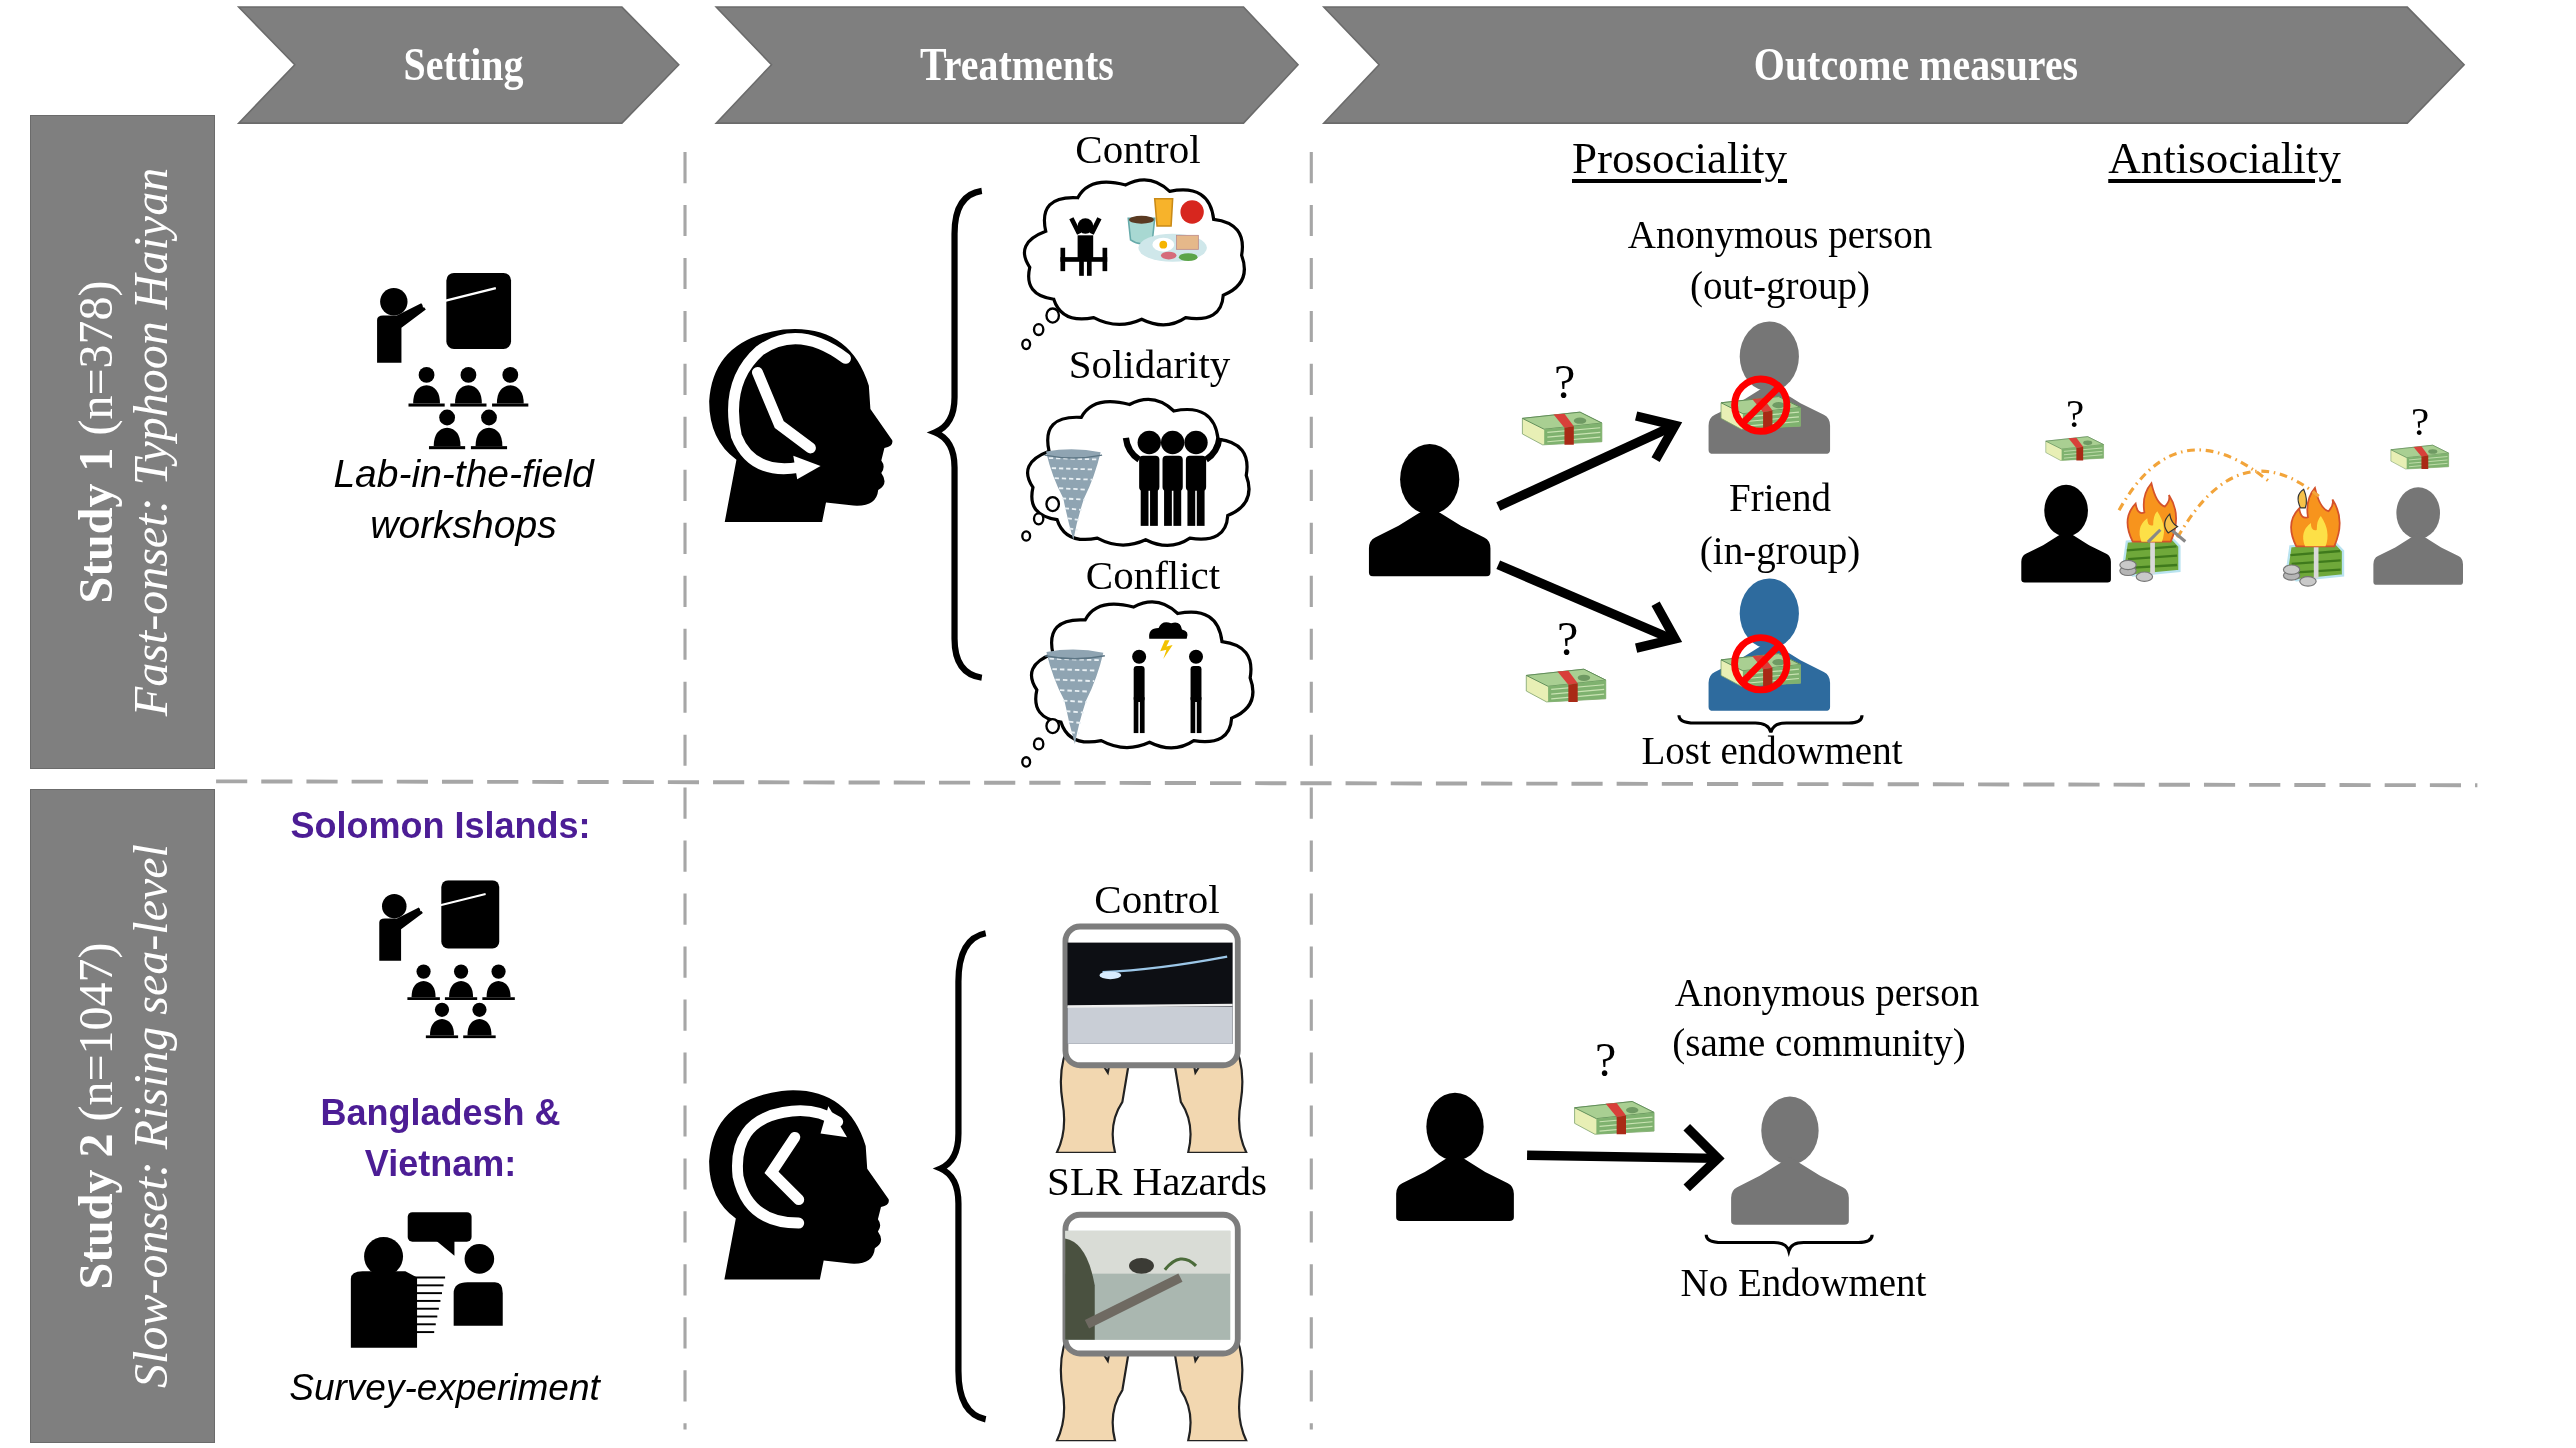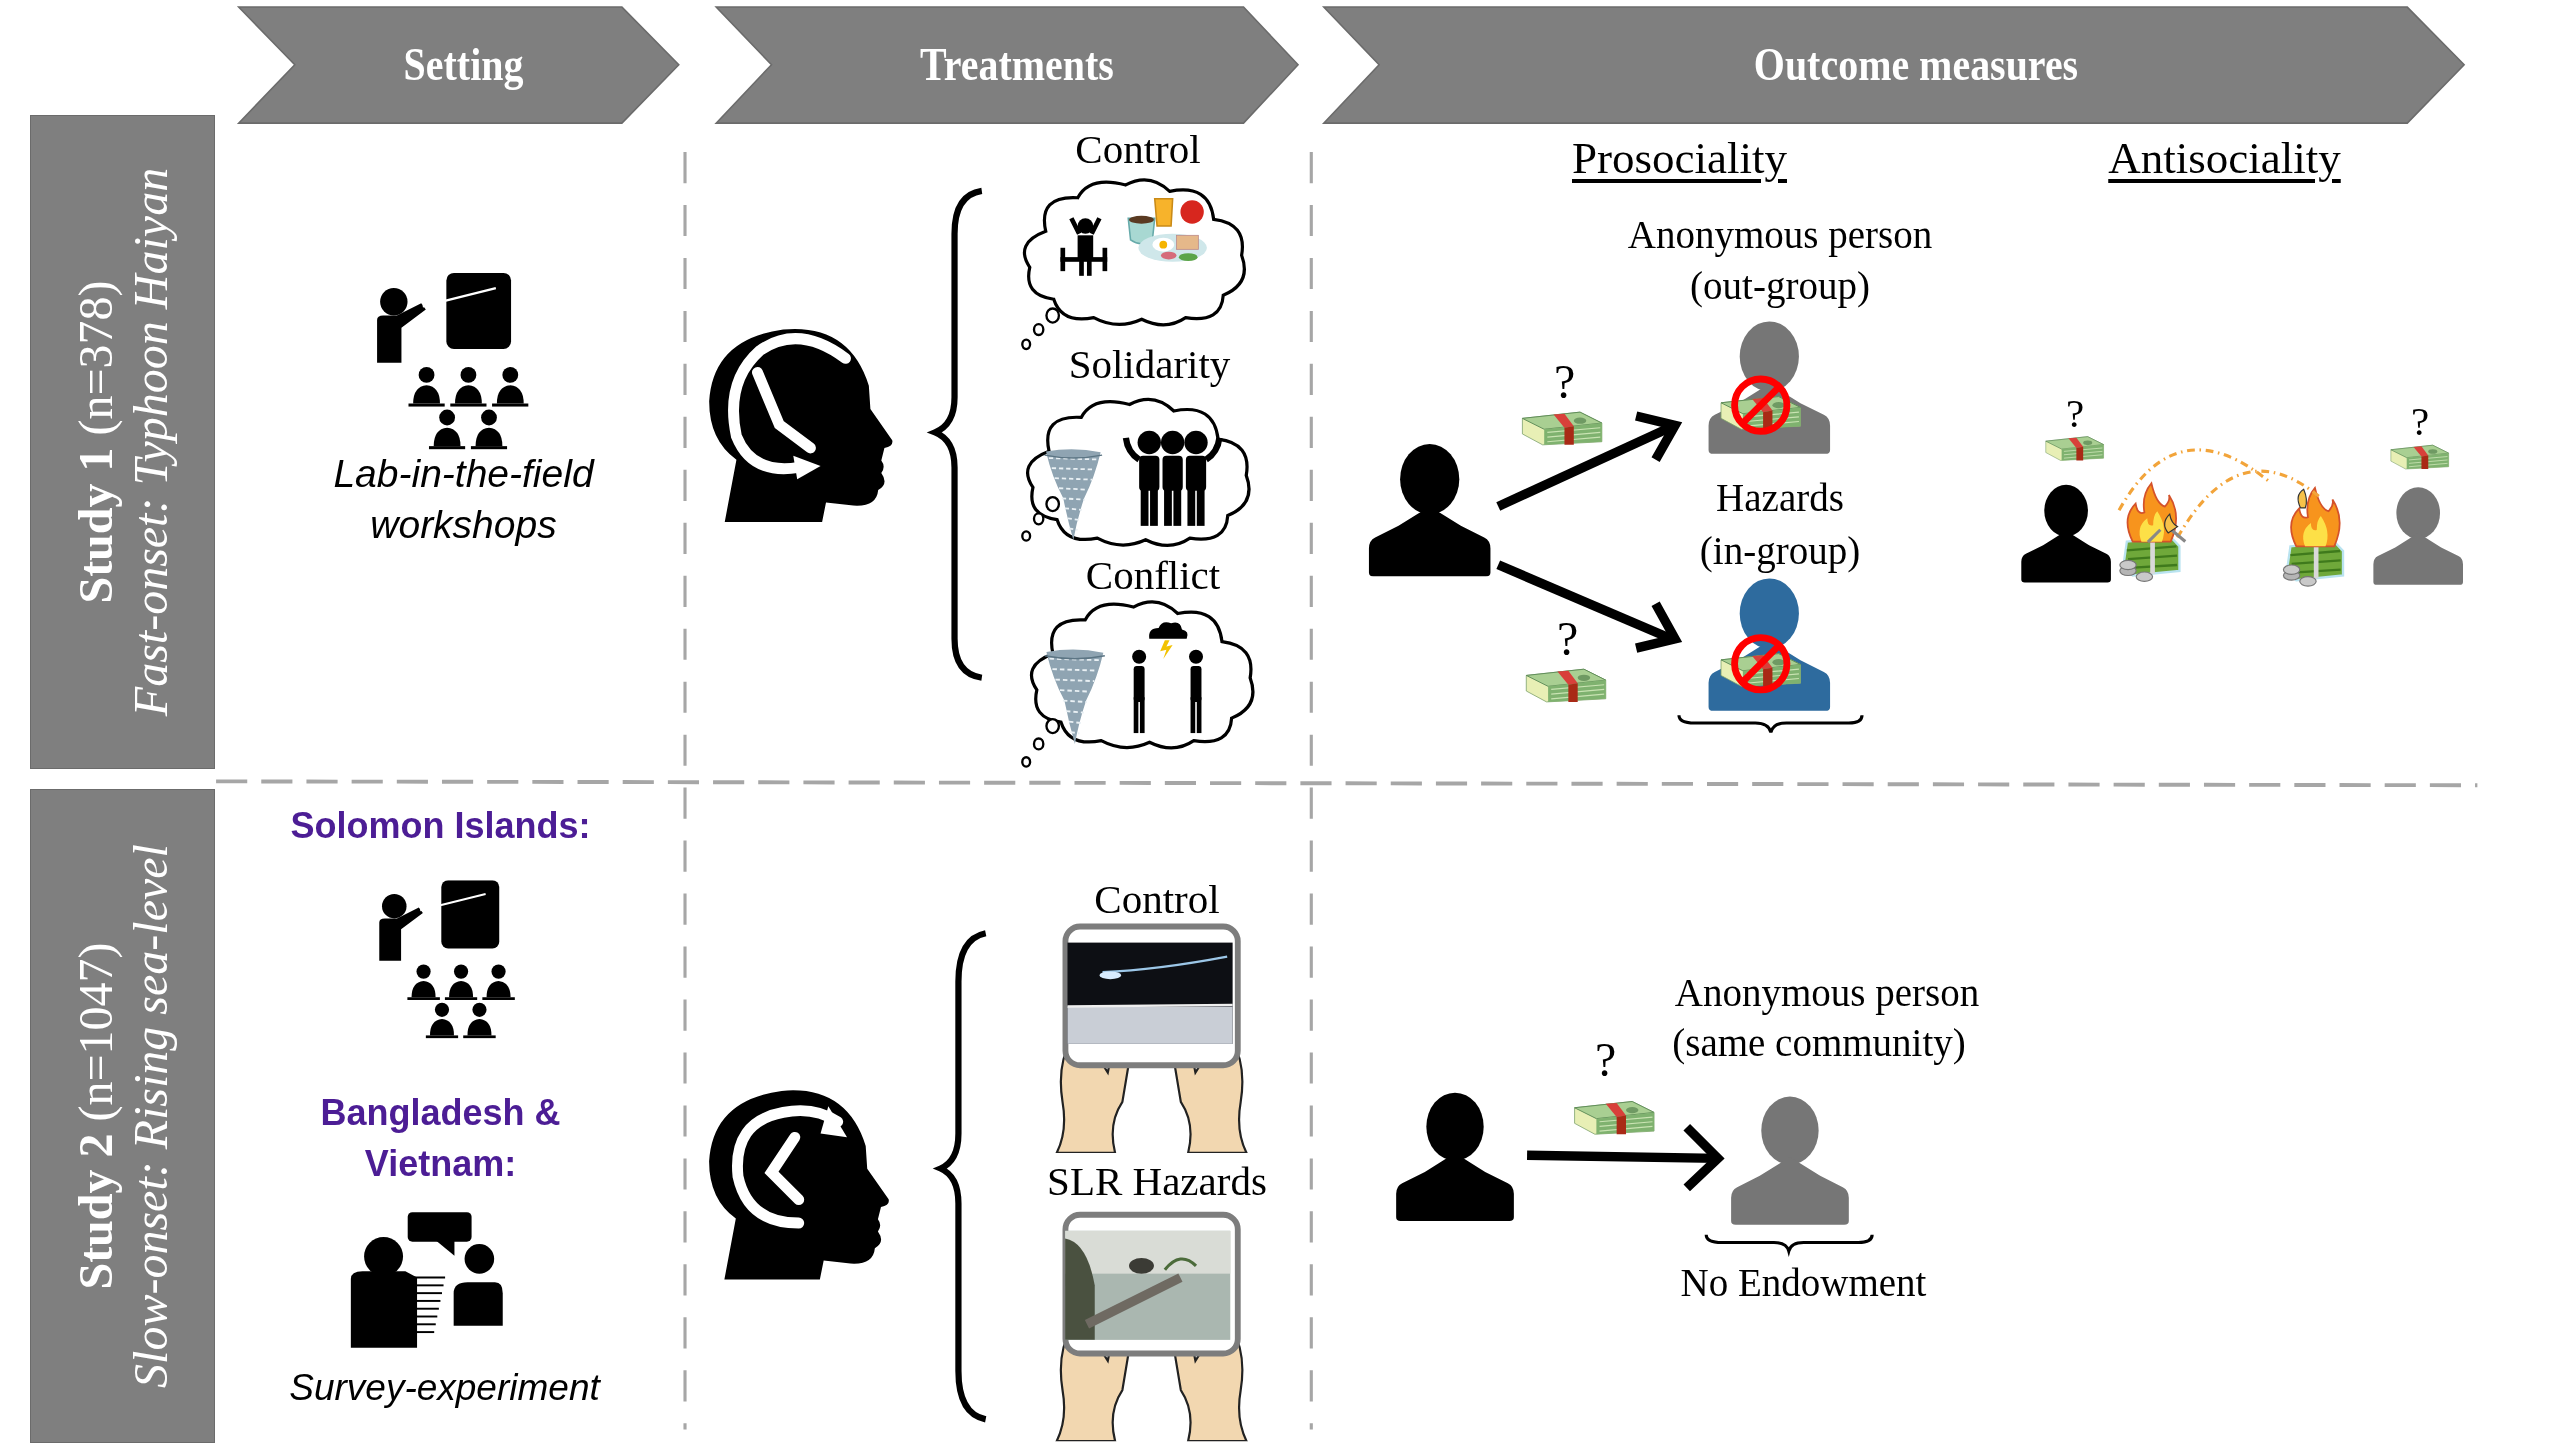--- a/index.html
+++ b/index.html
@@ -308,26 +308,27 @@
 
   <div class="abs serif-bold center" style="left:1013px; top:125px; width:226px; font-size:41px;">Control</div>
   <div class="abs serif-bold center" style="left:1013px; top:340px; width:249px; font-size:41px;">Solidarity</div>
   <div class="abs serif-bold center" style="left:1024px; top:551px; width:234px; font-size:41px;">Conflict</div>
 
   <div class="abs serif-bold center uline" style="left:1496px; top:132px; width:343px; font-size:45px;">Prosociality</div>
   <div class="abs serif-bold center uline" style="left:2041px; top:132px; width:343px; font-size:45px;">Antisociality</div>
 
   <div class="abs serif-bold center" style="left:1542px; top:212px; width:452px; font-size:39px;">Anonymous person</div>
   <div class="abs serif center" style="left:1542px; top:263px; width:452px; font-size:39px;">(out-group)</div>
-  <div class="abs serif-bold center" style="left:1542px; top:475px; width:452px; font-size:39px;">Hazards</div>
+  <div class="abs serif-bold center" style="left:1542px; top:475px; width:452px; font-size:39px;">Friend</div>
   <div class="abs serif center" style="left:1542px; top:528px; width:452px; font-size:39px;">(in-group)</div>
 
   <div class="abs serif-bold" style="left:1542px; top:354px; font-size:48px;">?</div>
   <div class="abs serif-bold" style="left:1545px; top:611px; font-size:48px;">?</div>
 
+  <div class="abs serif center" style="left:1542px; top:728px; width:436px; font-size:39px;">Lost endowment</div>
 
   <div class="abs serif-bold" style="left:2054px; top:389px; font-size:41px;">?</div>
   <div class="abs serif-bold" style="left:2399px; top:397px; font-size:41px;">?</div>
 
   <div class="abs sans-bold center" style="left:234px; top:805px; width:389px; font-size:36px;">Solomon Islands:</div>
   <div class="abs sans-italic center" style="left:234px; top:1367px; width:397px; font-size:37px;">Survey-experiment</div>
   <div class="abs sans-bold center" style="left:234px; top:1087px; width:389px; font-size:36px; line-height:51px;">
     <div>Bangladesh &amp;</div>
     <div>Vietnam:</div>
   </div>

